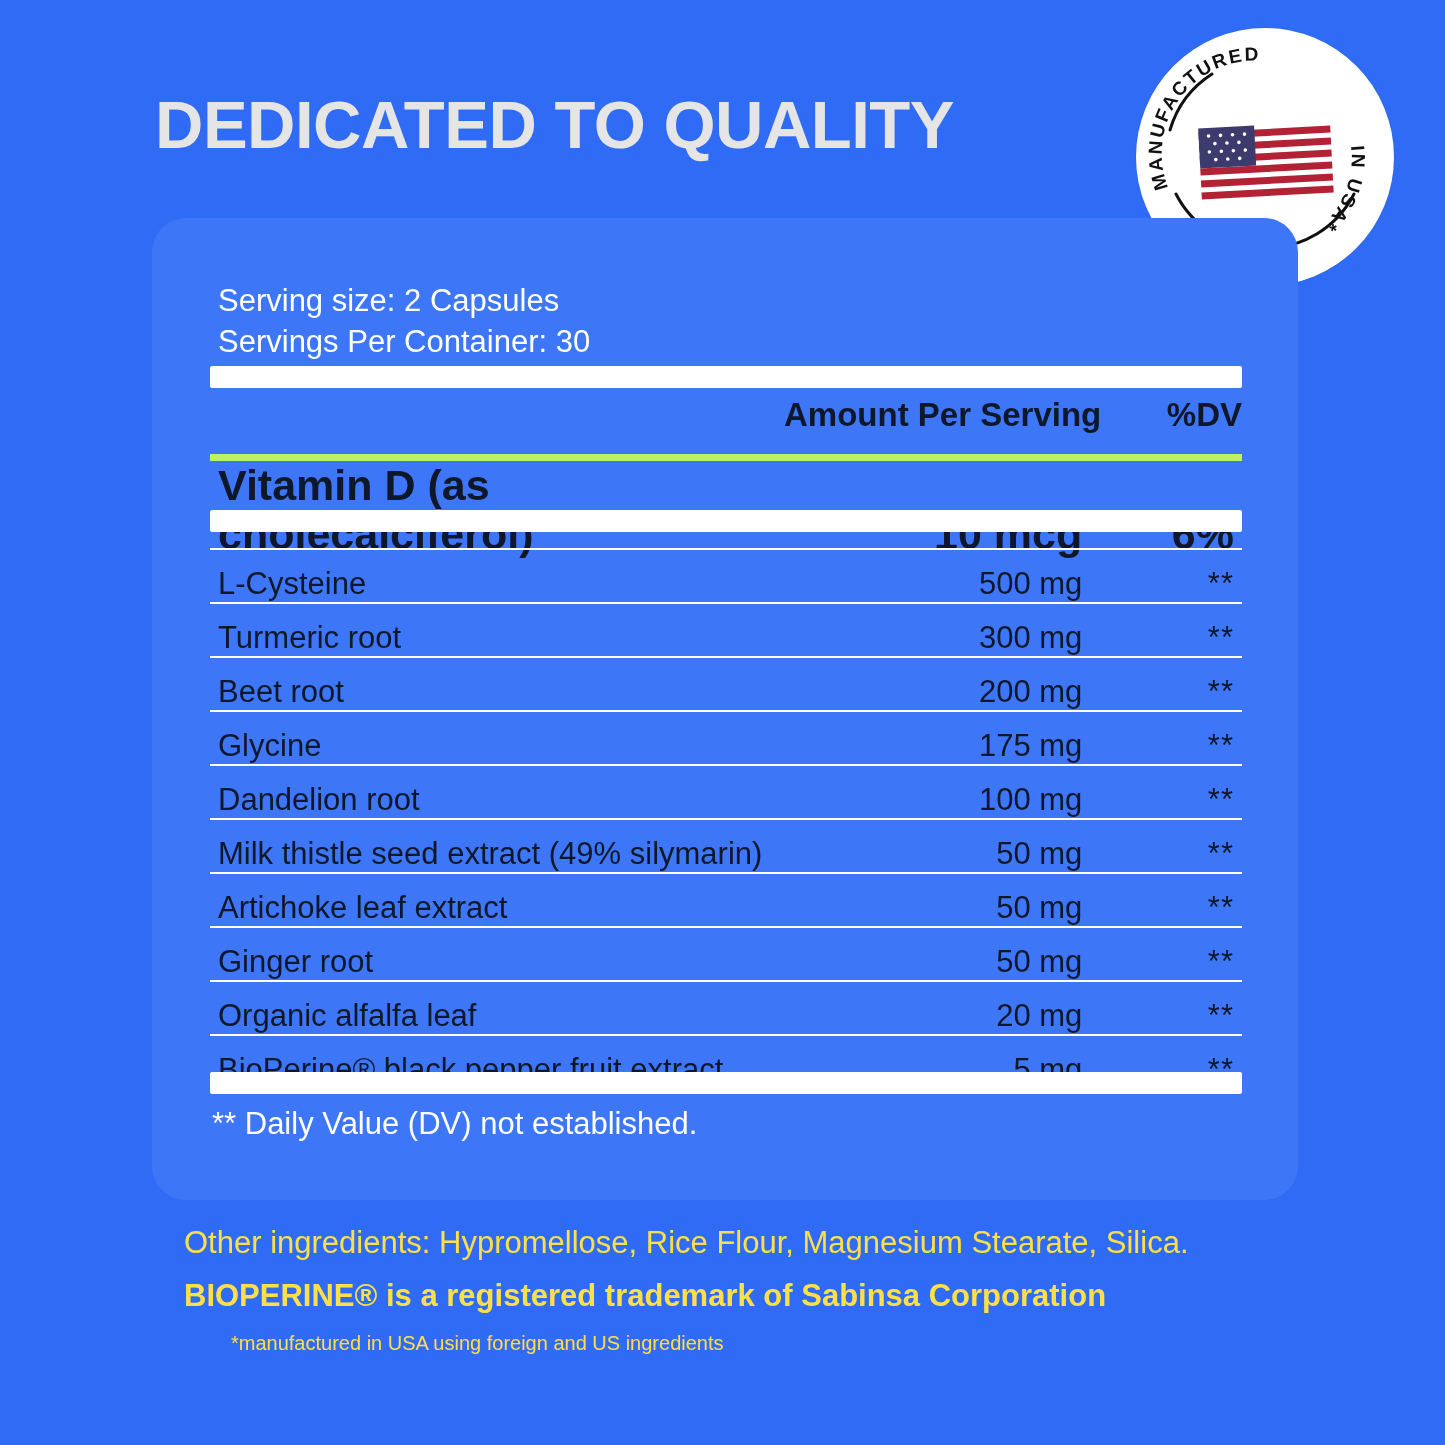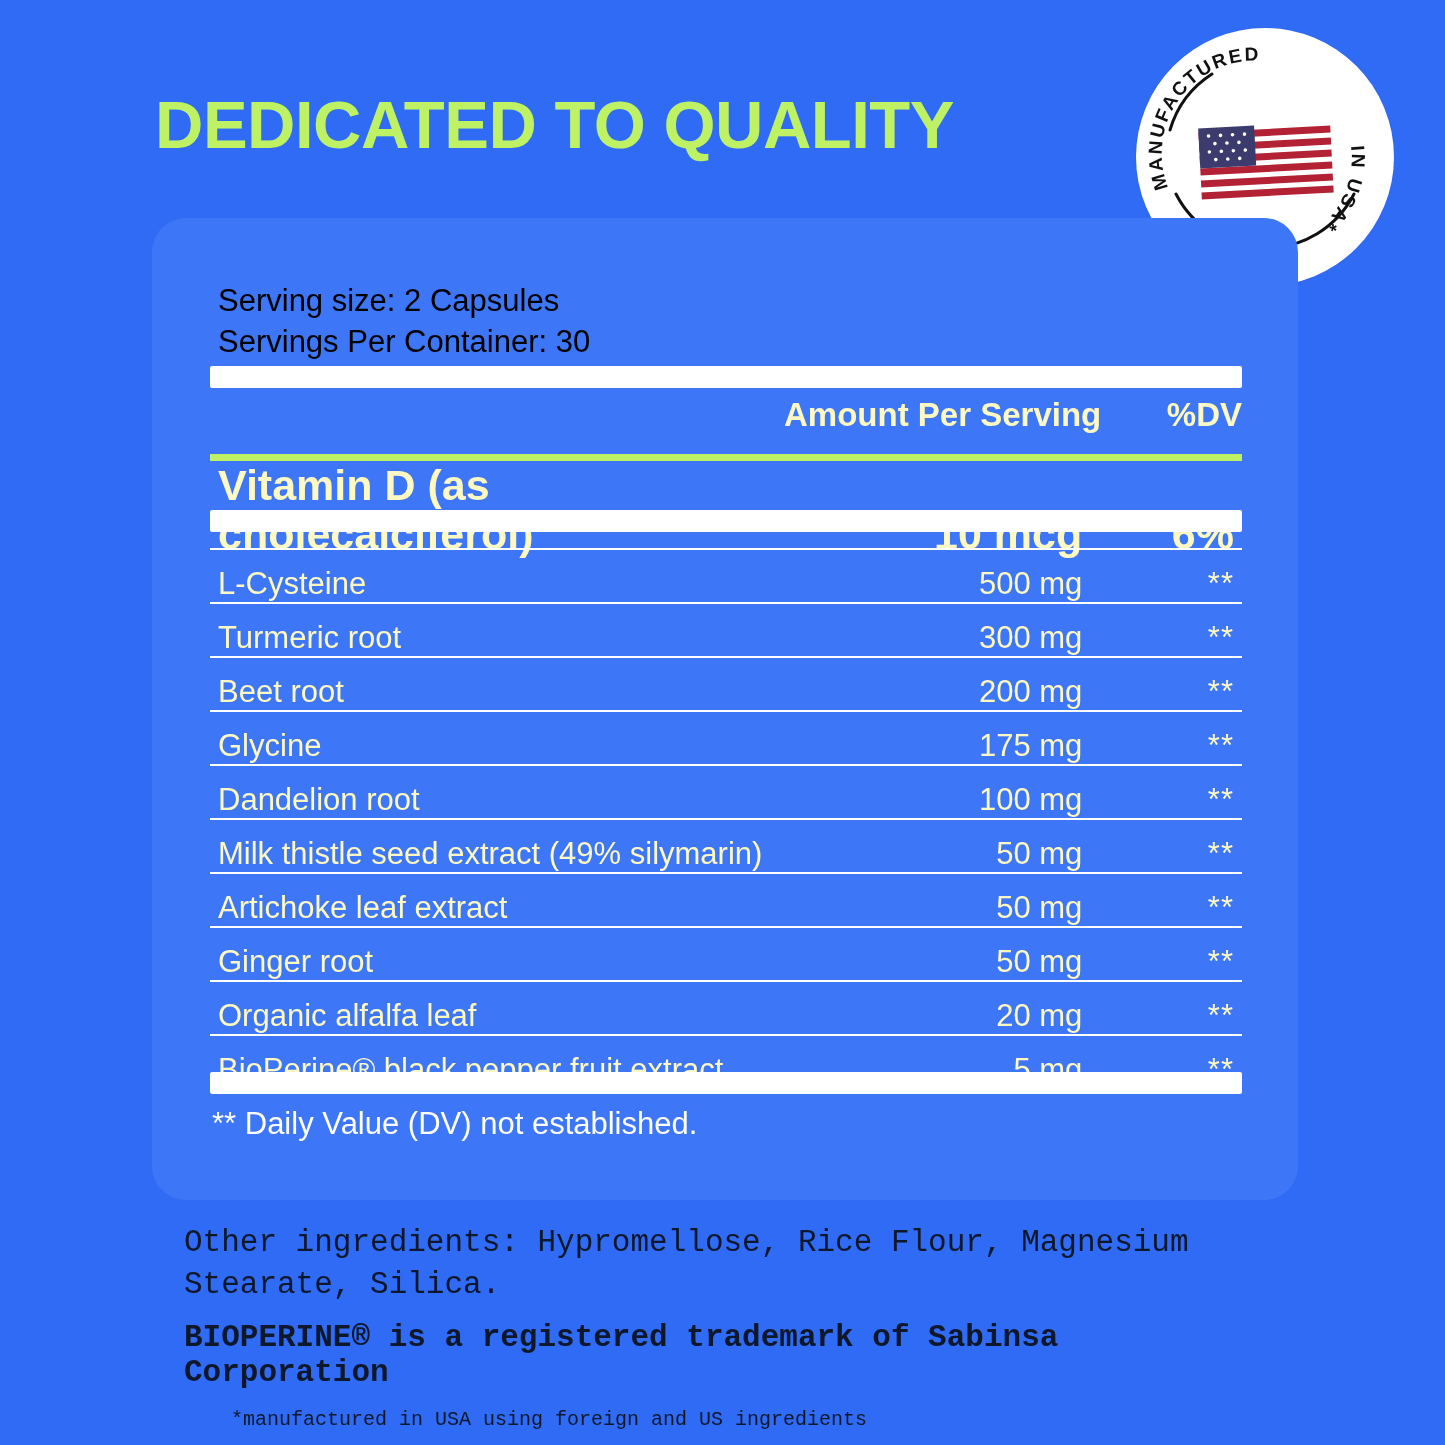--- a/index.html
+++ b/index.html
@@ -17,21 +17,21 @@
   }
 
   
   .headline {
     position: absolute;
     left: 155px;
     top: 86px;
     font-size: 67px;
     font-weight: bold;
     letter-spacing: -0.5px;
-    color: #bef264;
+    color: #e5e5e5;
     white-space: nowrap;
   }
 
   
   .usa-badge {
     position: absolute;
     left: 1136px;
     top: 28px;
     width: 258px;
     height: 258px;
@@ -79,40 +79,40 @@
     background: #3d77f7;
     border-radius: 34px;
   }
 
   .serving-block {
     position: absolute;
     left: 66px;
     top: 62px;
     font-size: 31px;
     line-height: 41px;
-    color: #000000;
+    color: #ffffff;
     font-weight: normal;
   }
 
   .bar {
     position: absolute;
     background: #ffffff;
     border-radius: 2px;
   }
   .bar-1 { left: 58px; top: 148px;  width: 1032px; height: 22px; }
   .bar-2 { left: 58px; top: 292px;  width: 1032px; height: 22px; }
   .bar-3 { left: 58px; top: 854px;  width: 1032px; height: 22px; }
 
   table.nutri {
     position: absolute;
     left: 58px;
     top: 178px;
     width: 1032px;
     border-collapse: collapse;
-    color: #fef9c3;
+    color: #0f172a;
   }
   table.nutri td, table.nutri th {
     padding: 0;
     vertical-align: bottom;
   }
   .hdr-row th {
     font-size: 33px;
     font-weight: bold;
     text-align: right;
     padding-bottom: 6px;
@@ -151,22 +151,21 @@
     font-size: 31px;
     color: #ffffff;
   }
 
   
   .footer {
     position: absolute;
     left: 184px;
     top: 1222px;
     width: 1090px;
-    color: #0f172a;
-    font-family: Liberation Mono, monospace;
+    color: #fde047;
   }
   .footer .other {
     font-size: 31px;
     line-height: 42px;
     font-weight: normal;
   }
   .footer .tm {
     margin-top: 14px;
     font-size: 31px;
     font-weight: bold;

